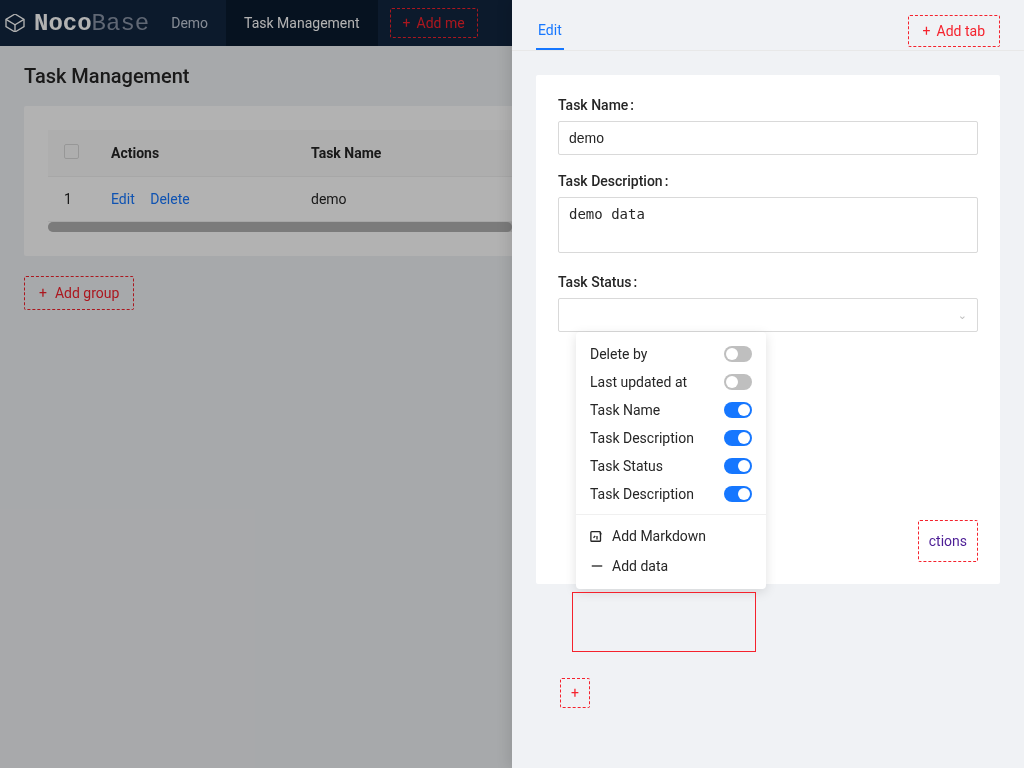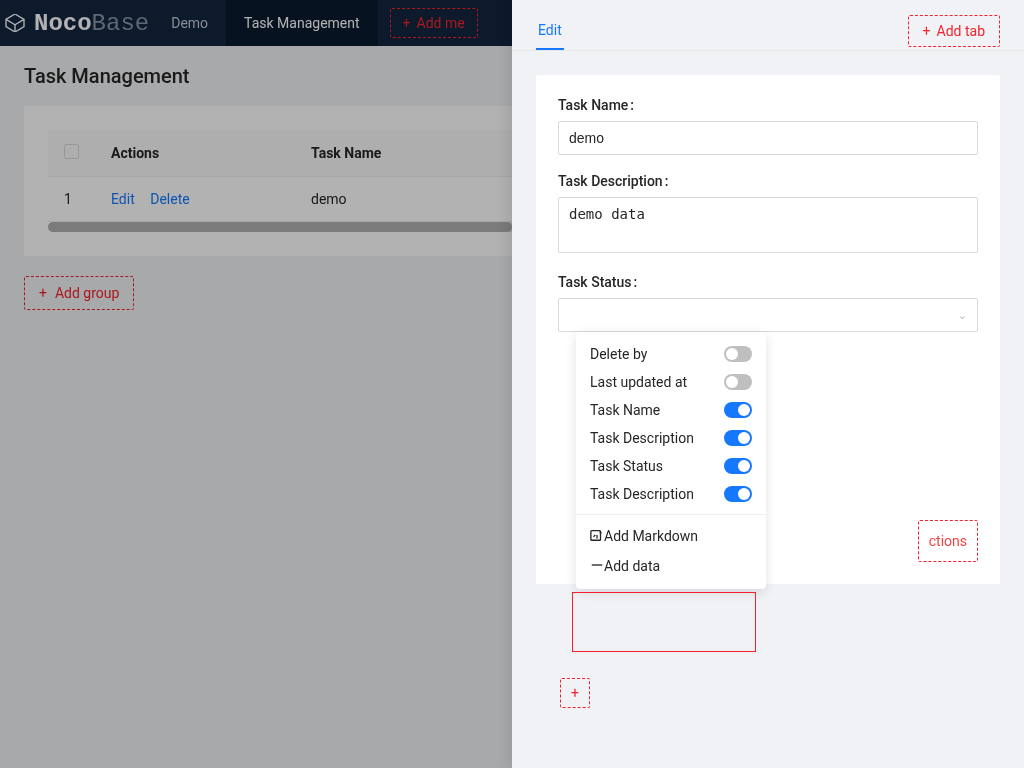--- a/index.html
+++ b/index.html
@@ -34,33 +34,33 @@
 .add-tab-btn { margin-left: auto; display: flex; align-items: center; height: 32px; padding: 0 14px; border: 1px dashed #f5222d; border-radius: 2px; color: #f5222d; cursor: pointer; }
 .add-tab-btn .plus { margin-right: 6px; }
 .drawer-body { padding: 24px; }
 .form-card { background: #fff; border-radius: 2px; padding: 22px; position: relative; }
 .field-label { font-weight: 500; margin-bottom: 8px; color: #262626; }
 .field-label .colon::after { content: ":"; margin-left: 2px; }
 .input { width: 100%; height: 34px; padding: 0 10px; border: 1px solid #d9d9d9; border-radius: 2px; font-size: 14px; color: #262626; margin-bottom: 18px; }
 .textarea { width: 100%; height: 56px; padding: 8px 10px; border: 1px solid #d9d9d9; border-radius: 2px; font-size: 14px; color: #262626; margin-bottom: 18px; resize: none; }
 .select { width: 100%; height: 34px; border: 1px solid #d9d9d9; border-radius: 2px; position: relative; cursor: pointer; }
 .select .chev { position: absolute; right: 10px; top: 50%; transform: translateY(-50%); color: #bfbfbf; font-size: 11px; }
-.enable-actions { position: absolute; right: 22px; bottom: 22px; display: inline-flex; align-items: center; border: 1px dashed #f5222d; border-radius: 2px; color: #ef4444; padding: 12px 10px; cursor: pointer; }
+.enable-actions { position: absolute; right: 22px; bottom: 22px; display: inline-flex; align-items: center; border: 1px dashed #f5222d; border-radius: 2px; color: #4c1d95; padding: 12px 10px; cursor: pointer; }
 
 .dropdown { position: absolute; left: 576px; top: 332px; width: 190px; background: #fff; border-radius: 4px; box-shadow: 0 3px 12px rgba(0,0,0,0.12); padding: 8px 0; }
 .dropdown-title { padding: 6px 14px; color: #bfbfbf; font-size: 13px; }
 .dropdown-item { display: flex; align-items: center; justify-content: space-between; padding: 6px 14px; cursor: pointer; color: #262626; }
 .switch { width: 28px; height: 16px; border-radius: 8px; position: relative; }
 .switch.off { background: #bfbfbf; }
 .switch.on { background: #1677ff; }
 .switch .knob { position: absolute; width: 12px; height: 12px; border-radius: 50%; background: #fff; top: 2px; }
 .switch.off .knob { left: 2px; }
 .switch.on .knob { right: 2px; }
 .dropdown-sep { height: 1px; background: #f0f0f0; margin: 6px 0; }
-.dropdown-action { display: flex; padding: 7px 14px; cursor: pointer; }
+.dropdown-action { display: flex; align-items: center; padding: 7px 14px; cursor: pointer; gap: 8px; }
 .dropdown-action .ico { width: 14px; height: 14px; stroke: #262626; fill: none; stroke-width: 1.5; }
 .highlight-box { position: absolute; left: 572px; top: 592px; width: 184px; height: 60px; border: 1.5px solid #f5222d; pointer-events: none; }
 .drawer-add-block { position: absolute; left: 560px; top: 678px; display: flex; align-items: center; height: 30px; padding: 0 10px; border: 1px dashed #f5222d; border-radius: 2px; color: #f5222d; cursor: pointer; }
 </style>
 </head>
 <body>
 
 <div class="topbar">
   <div class="logo">
     <svg class="logo-icon" viewBox="0 0 24 20">

